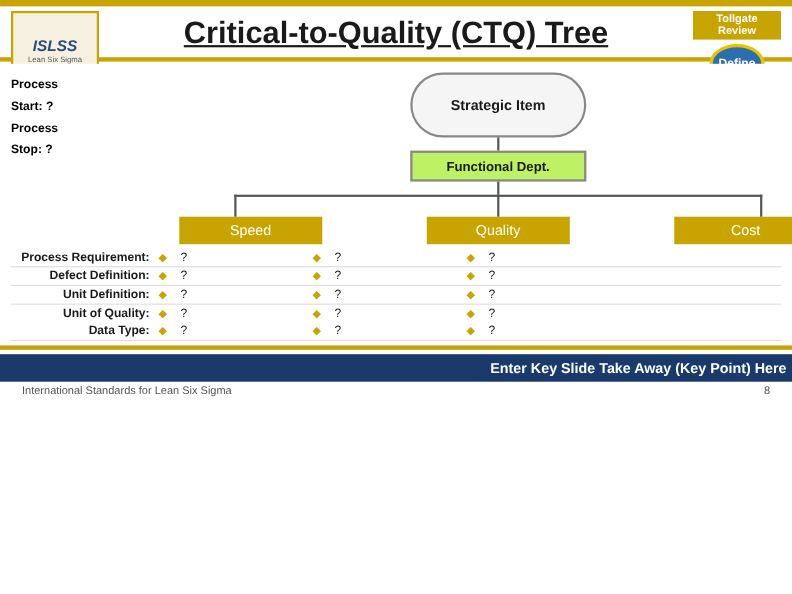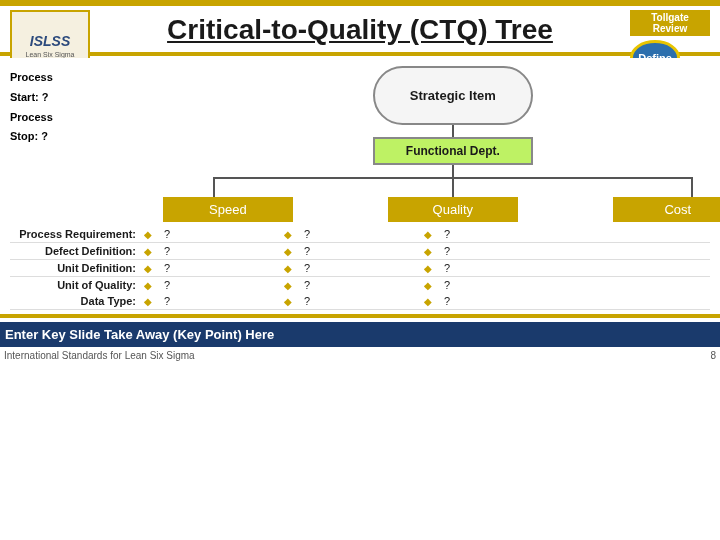--- a/index.html
+++ b/index.html
@@ -65,20 +65,21 @@
       text-decoration-color: #1a1a1a;
     }
 
     .tollgate-box {
       position: absolute;
       right: 10px;
       top: 4px;
       width: 80px;
       display: flex;
       flex-direction: column;
+      align-items: center;
     }
 
     .tollgate-label {
       background: #c8a400;
       color: white;
       font-size: 10px;
       font-weight: bold;
       padding: 2px 6px;
       width: 100%;
       text-align: center;
@@ -227,32 +228,32 @@
 
     
     .data-table tr.row-divider td {
       border-bottom: 1px solid #ddd;
     }
 
     
     .bottom-banner {
       background: #1a3a6c;
       color: white;
-      text-align: left;
+      text-align: right;
       padding: 5px;
       font-size: 13px;
       font-weight: bold;
       margin-top: 4px;
     }
 
     
     .footer {
       display: flex;
       justify-content: space-between;
-      padding: 3px 4px;
+      padding: 3px 20px;
       font-size: 10px;
       color: #555;
     }
 
     .tree-wrapper {
       display: flex;
       margin-left: 110px;
       flex-direction: column;
       align-items: center;
       padding-top: 4px;

